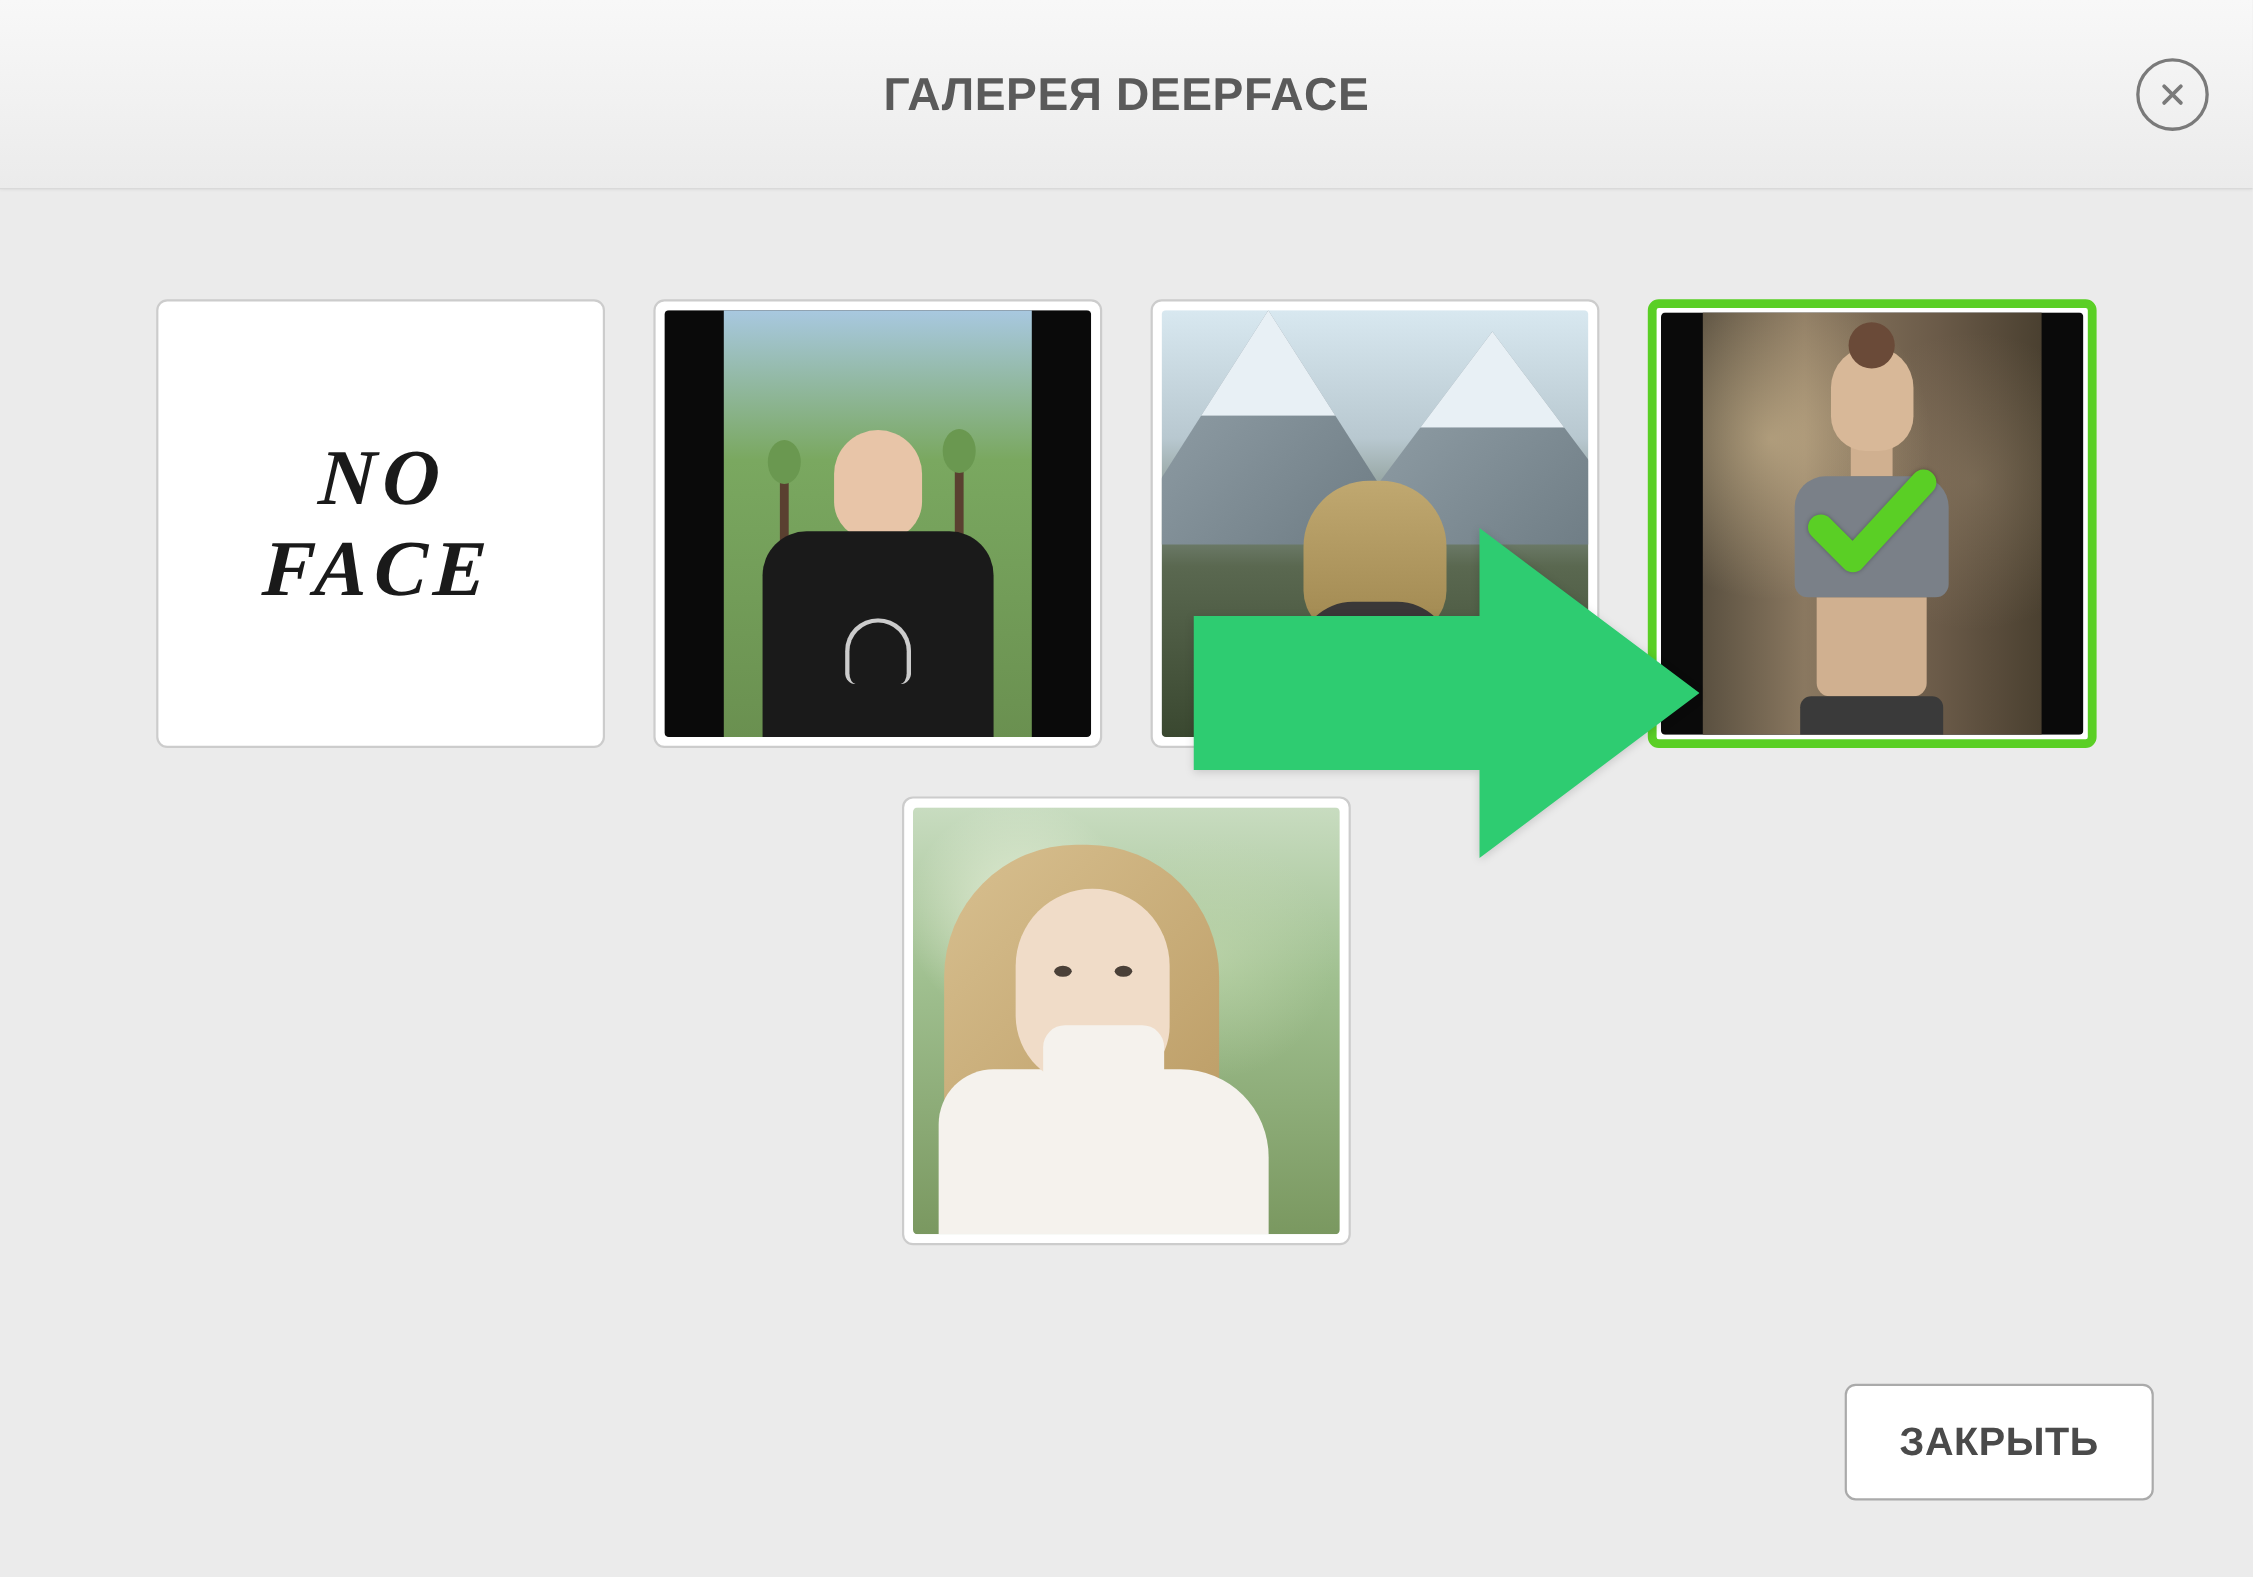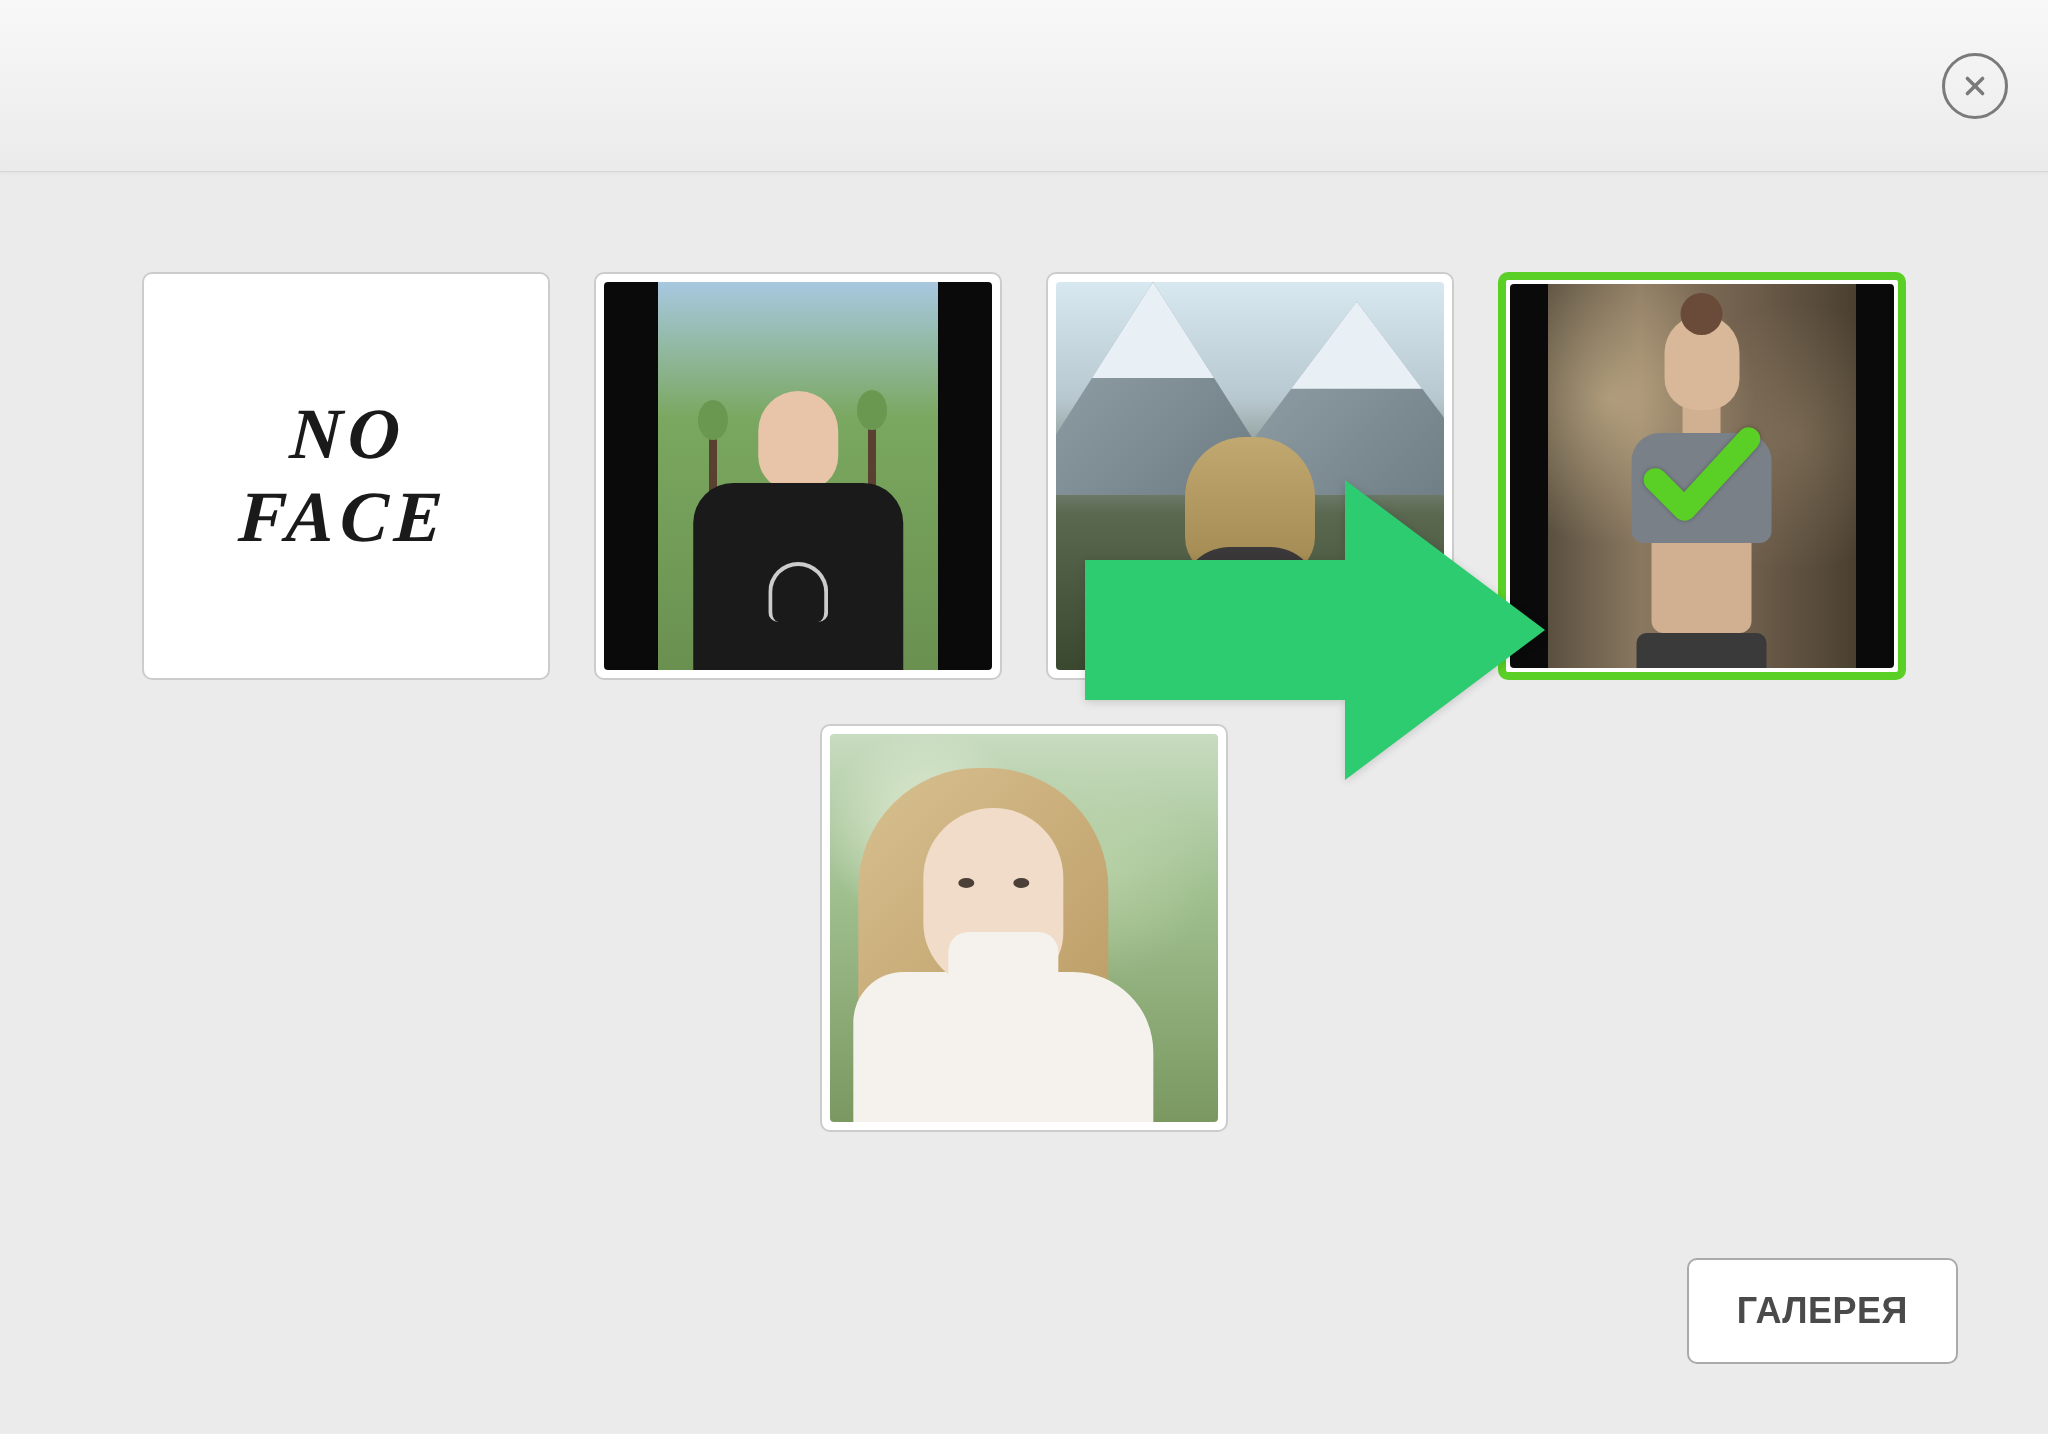--- a/index.html
+++ b/index.html
@@ -427,20 +427,21 @@
       background: #f5f2ed;
       border-radius: 20px 20px 0 0;
       z-index: 3;
     }
   </style>
 </head>
 <body>
 
 <div class="modal">
   <div class="modal-header">
+    <div class="modal-title">ГАЛЕРЕЯ DEEPFACE</div>
     <button class="close-btn">
       <svg viewBox="0 0 24 24" fill="none" stroke="currentColor" stroke-width="3.2" stroke-linecap="round">
         <line x1="5" y1="5" x2="19" y2="19"></line>
         <line x1="19" y1="5" x2="5" y2="19"></line>
       </svg>
     </button>
   </div>
 
   <div class="modal-body">
     <div class="gallery-grid">
@@ -534,15 +535,15 @@
     </div>
 
     <div class="big-arrow">
       <svg viewBox="0 0 460 310">
         <polygon points="0,85 260,85 260,5 460,155 260,305 260,225 0,225" fill="#2ecc71"></polygon>
       </svg>
     </div>
   </div>
 
   <div class="modal-footer">
-    <button class="btn btn-close">ГАЛЕРЕЯ</button>
+    <button class="btn btn-close">ЗАКРЫТЬ</button>
   </div>
 </div>
 
 </body></html>

